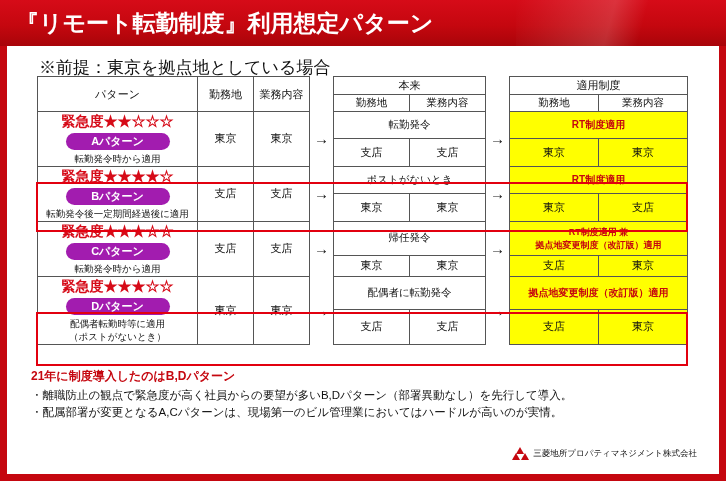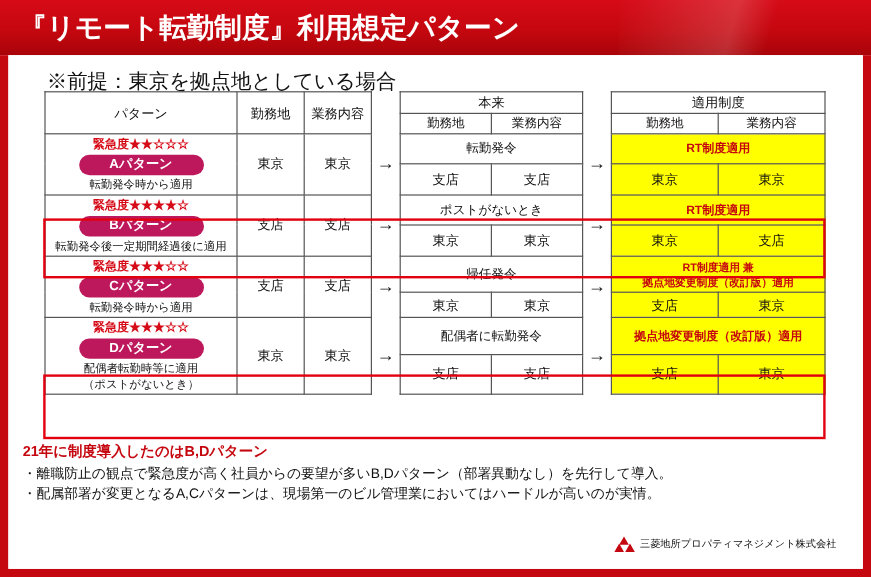--- a/index.html
+++ b/index.html
@@ -70,42 +70,42 @@
   col.c-h-work { width:76px; }
   col.c-h-duty { width:76px; }
   col.c-arrow2 { width:24px; }
   col.c-a-work { width:89px; }
   col.c-a-duty { width:89px; }
 
   .arrow-cell { border:none !important; background:transparent !important; font-size:15px; color:#111; }
 
   
   .pat { padding:3px 2px 3px 2px; }
-  .pat .stars { font-size:10px; color:#d60b18; font-weight:bold; letter-spacing:0px; }
+  .pat .stars { font-size:14px; color:#d60b18; font-weight:bold; letter-spacing:0px; }
   .pat .badge {
     display:block; margin:2px auto; width:104px; height:17px; line-height:17px;
-    background:#be185d; color:#fff; border-radius:9px; font-size:11px; font-weight:bold;
+    background:#a21caf; color:#fff; border-radius:9px; font-size:11px; font-weight:bold;
   }
   .pat .note { font-size:9.5px; color:#111; line-height:1.15; }
 
   .yellow { background:#ffff00 !important; }
   .yellow-txt { color:#c5070f; font-weight:bold; font-size:10px; }
   .yellow-txt2 { color:#c5070f; font-weight:bold; font-size:9px; line-height:1.1; }
   .honrai { font-size:10.5px; color:#111; }
 
   
   .hl {
     position:absolute; border:2.5px solid #e2000f; pointer-events:none;
   }
   #hl-b { left:29px; top:136px; width:652px; height:50px; }
   #hl-d { left:29px; top:266px; width:652px; height:54px; }
 
   
   .foot {
-    position:absolute; left:12px; top:322px; width:660px;
+    position:absolute; left:24px; top:322px; width:660px;
   }
   .foot .lead { color:#c5070f; font-weight:bold; font-size:12px; margin-bottom:3px; }
   .foot p { margin:0 0 1px 0; font-size:11.5px; color:#111; line-height:1.35; }
 
   
   .logo { position:absolute; right:22px; bottom:14px; display:flex; align-items:center; gap:5px; }
   .logo .mark { width:15px; height:13px; position:relative; }
   .logo .mark i {
     position:absolute; width:0; height:0; border-left:4.4px solid transparent;
     border-right:4.4px solid transparent; border-bottom:7.6px solid #c5070f;

